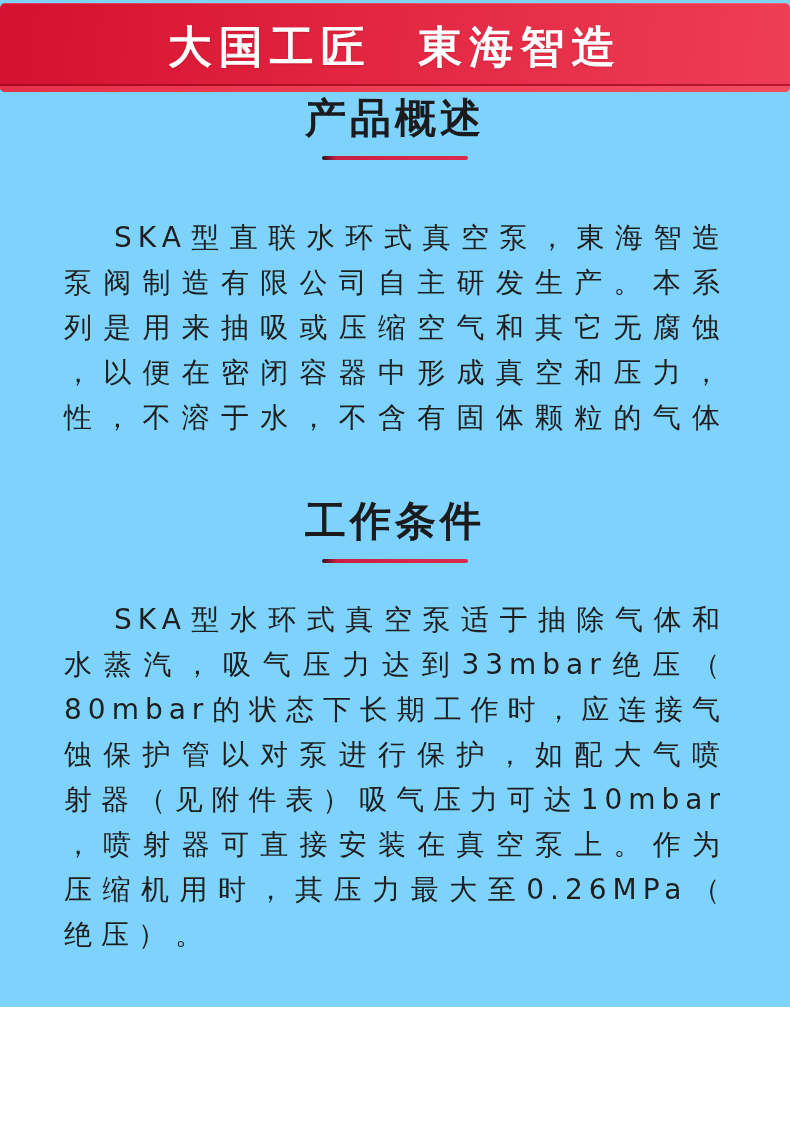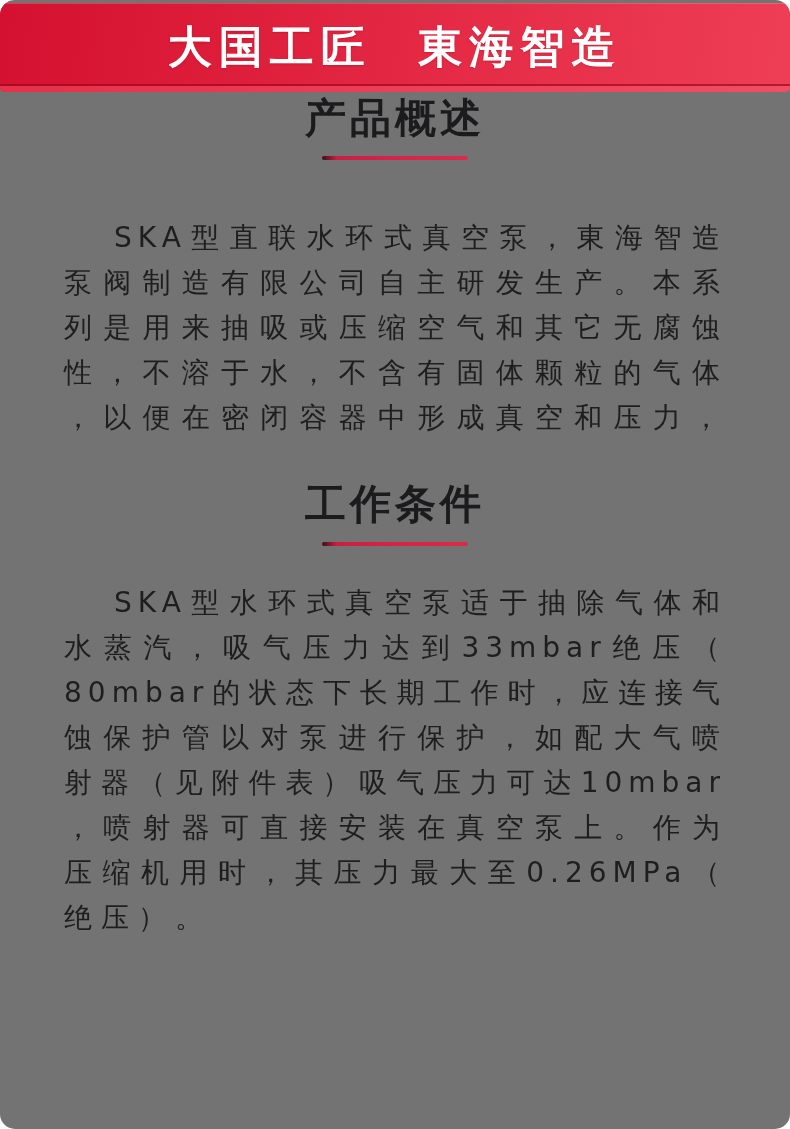--- a/index.html
+++ b/index.html
@@ -4,25 +4,24 @@
 <style>
   html, body {
     margin: 0;
     padding: 0;
     background: #ffffff;
     font-family: "DejaVu Sans", sans-serif;
   }
   .page {
     position: relative;
     width: 790px;
-    height: 1129px;
+    height: 1007px;
     margin: 0 auto;
-    background: #737373;
+    background: #7dd3fc;
     overflow: hidden;
-    border-radius: 15px;
   }
 
   
   .banner {
     position: relative;
     margin-top: 3px;
     width: 790px;
     height: 89px;
     border-radius: 5px;
     background: linear-gradient(97deg, #d41130 0%, #e22540 45%, #ee3e56 100%);
@@ -63,21 +62,21 @@
   
   .section-heading {
     line-height: 52px;
     text-align: center;
     font-size: 41px;
     font-weight: bold;
     color: #1b1b1d;
     letter-spacing: 4px;
   }
   .section-heading.second {
-    margin-top: 38px;
+    margin-top: 55px;
   }
   .heading-underline {
     width: 146px;
     height: 4px;
     margin: 12px auto 0 auto;
     border-radius: 2px;
     background: linear-gradient(90deg, #3c0e1c 0%, #c81f43 10%, #d72548 55%, #d92b4c 100%);
   }
 
   
@@ -115,22 +114,22 @@
     <div class="banner-title">大国工匠 東海智造</div>
   </div>
 
   <div class="section-heading">产品概述</div>
   <div class="heading-underline"></div>
 
   <div class="para">
     <div class="line justify indent">SKA型直联水环式真空泵，東海智造</div>
     <div class="line justify">泵阀制造有限公司自主研发生产。本系</div>
     <div class="line justify">列是用来抽吸或压缩空气和其它无腐蚀</div>
+    <div class="line justify">，以便在密闭容器中形成真空和压力，</div>
     <div class="line justify">性，不溶于水，不含有固体颗粒的气体</div>
-    <div class="line justify">，以便在密闭容器中形成真空和压力，</div>
   </div>
 
   <div class="section-heading second">工作条件</div>
   <div class="heading-underline"></div>
 
   <div class="para second">
     <div class="line justify indent">SKA型水环式真空泵适于抽除气体和</div>
     <div class="line justify">水蒸汽，吸气压力达到33mbar绝压（</div>
     <div class="line justify">80mbar的状态下长期工作时，应连接气</div>
     <div class="line justify">蚀保护管以对泵进行保护，如配大气喷</div>

